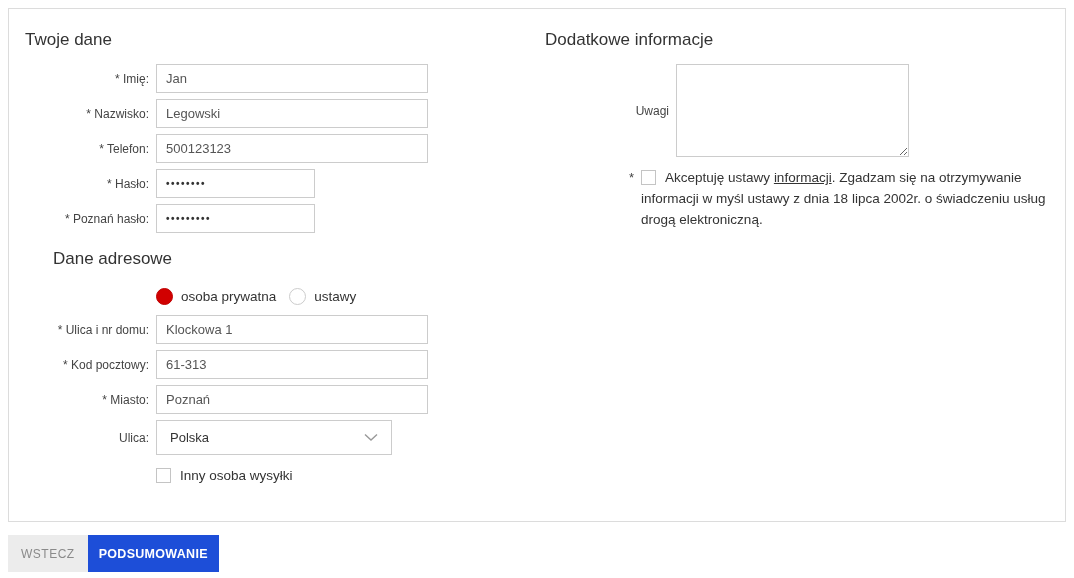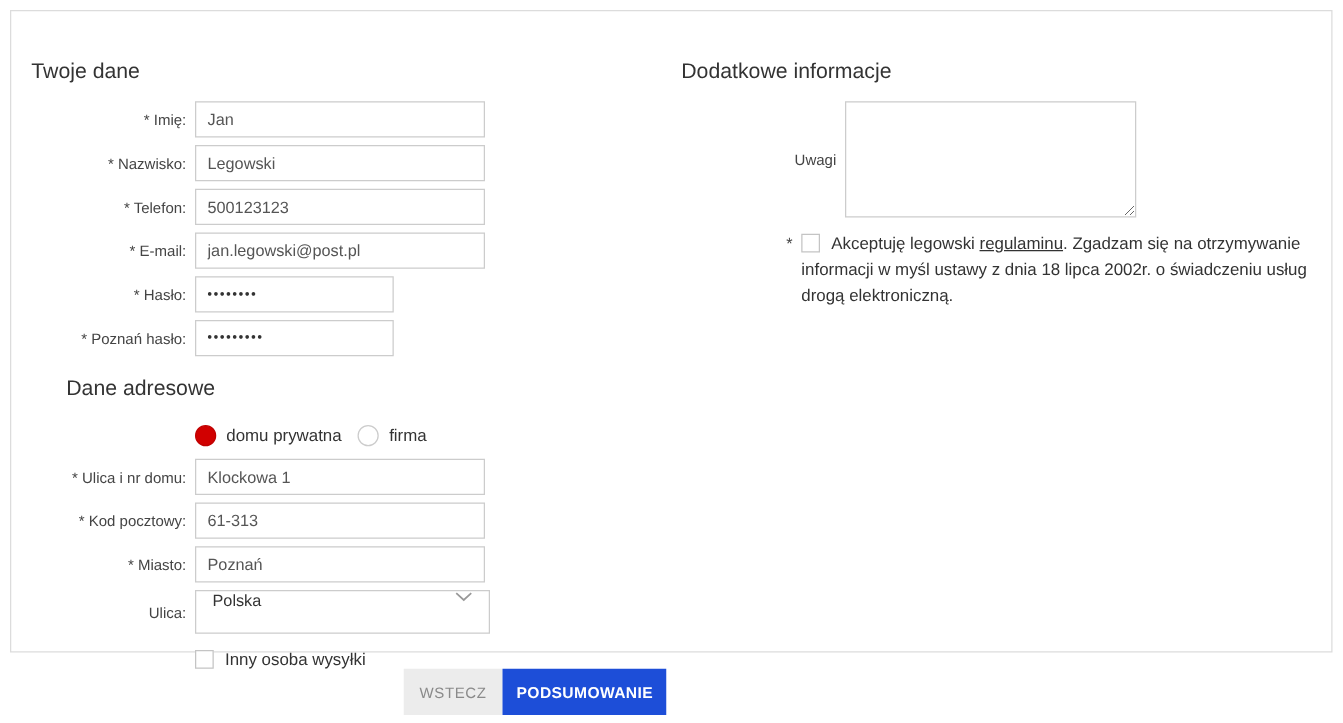--- a/index.html
+++ b/index.html
@@ -10,21 +10,21 @@
     font-family: "Liberation Sans", sans-serif;
     color: #333;
     position: relative;
   }
   .panel {
     position: absolute;
     left: 8px; top: 8px;
     width: 1058px; height: 514px;
     border: 1px solid #dcdcdc;
     background: #fff;
-    padding: 30px 16px;
+    padding: 13px 16px;
     display: flex;
     align-items: flex-start;
   }
   .col-left { width: 520px; flex: 0 0 520px; }
   .col-right { flex: 1 1 auto; }
 
   .section-title {
     font-size: 17px;
     font-weight: 400;
     color: #333;
@@ -37,21 +37,21 @@
   }
   .form-label {
     width: 124px;
     flex: 0 0 124px;
     text-align: right;
     margin-right: 7px;
     font-size: 12px;
     color: #444;
   }
   .text-input {
-    width: 232px;
+    width: 272px;
     height: 29px;
     border: 1px solid #ccc;
     padding: 0 9px;
     font-size: 13px;
     color: #555;
     font-family: "Liberation Sans", sans-serif;
     background: #fff;
     outline: none;
   }
   .text-input.short { width: 159px; }
@@ -79,21 +79,21 @@
     font-size: 13.5px;
     color: #333;
     margin: 0 13px 0 8px;
   }
   .select-box {
     width: 236px;
     height: 35px;
     border: 1px solid #ccc;
     background: #fff;
     display: flex;
-    align-items: flex-start;
+    align-items: center;
     justify-content: space-between;
     padding: 0 13px;
     font-size: 13px;
     color: #333;
     cursor: pointer;
   }
   .checkbox {
     width: 15px; height: 15px;
     flex: 0 0 15px;
     border: 1px solid #c4c4c4;
@@ -147,21 +147,21 @@
   .terms-link {
     color: #333;
     text-decoration: underline;
     cursor: pointer;
   }
   .footer {
     position: absolute;
     left: 8px; top: 535px;
     width: 840px;
     display: flex;
-    justify-content: center;
+    justify-content: flex-start;
   }
   .btn {
     border: none;
     font-family: "Liberation Sans", sans-serif;
     cursor: pointer;
     height: 37px;
   }
   .btn-back {
     background: #ececec;
     color: #8a8a8a;
@@ -195,42 +195,38 @@
     <div class="form-row">
       <label class="form-label">* Nazwisko:</label>
       <input type="text" class="text-input" value="Legowski" style="">
     </div>
 
     <div class="form-row">
       <label class="form-label">* Telefon:</label>
       <input type="text" class="text-input" value="500123123" style="">
     </div>
 
-    <div class="form-row">
-      <label class="form-label">* E-mail:</label>
-      <input type="text" class="text-input" value="jan.legowski@post.pl" style="">
-    </div>
 
     <div class="form-row">
       <label class="form-label">* Hasło:</label>
       <input type="text" class="text-input short password-dots" value="••••••••" style="">
     </div>
 
     <div class="form-row">
       <label class="form-label">* Poznań hasło:</label>
       <input type="text" class="text-input short password-dots" value="•••••••••" style="">
     </div>
 
     <h2 class="section-title" style="margin-top:16px;margin-left:28px;">Dane adresowe</h2>
 
     <div class="indent-row radio-row">
       <span class="radio selected"></span>
-      <span class="radio-label">domu prywatna</span>
+      <span class="radio-label">osoba prywatna</span>
       <span class="radio unselected"></span>
-      <span class="radio-label">firma</span>
+      <span class="radio-label">ustawy</span>
     </div>
 
     <div class="form-row">
       <label class="form-label">* Ulica i nr domu:</label>
       <input type="text" class="text-input" value="Klockowa 1" style="">
     </div>
 
     <div class="form-row">
       <label class="form-label">* Kod pocztowy:</label>
       <input type="text" class="text-input" value="61-313" style="">
@@ -265,21 +261,21 @@
     <h2 class="section-title">Dodatkowe informacje</h2>
 
     <div class="uwagi-row">
       <label class="form-label">Uwagi</label>
       <textarea class="uwagi-textarea" style=""></textarea>
     </div>
 
     <div class="terms-row">
       <span class="terms-star">*</span>
       <div class="terms-body">
-        <span class="checkbox"></span><span>Akceptuję legowski </span><a class="terms-link">regulaminu</a><span>. Zgadzam się na otrzymywanie informacji w myśl ustawy z dnia 18 lipca 2002r. o świadczeniu usług drogą elektroniczną.</span>
+        <span class="checkbox"></span><span>Akceptuję ustawy </span><a class="terms-link">informacji</a><span>. Zgadzam się na otrzymywanie informacji w myśl ustawy z dnia 18 lipca 2002r. o świadczeniu usług drogą elektroniczną.</span>
       </div>
     </div>
 
   </div>
 
 </div>
 
 <div class="footer">
   <button class="btn btn-back">WSTECZ</button>
   <button class="btn btn-submit">PODSUMOWANIE</button>

